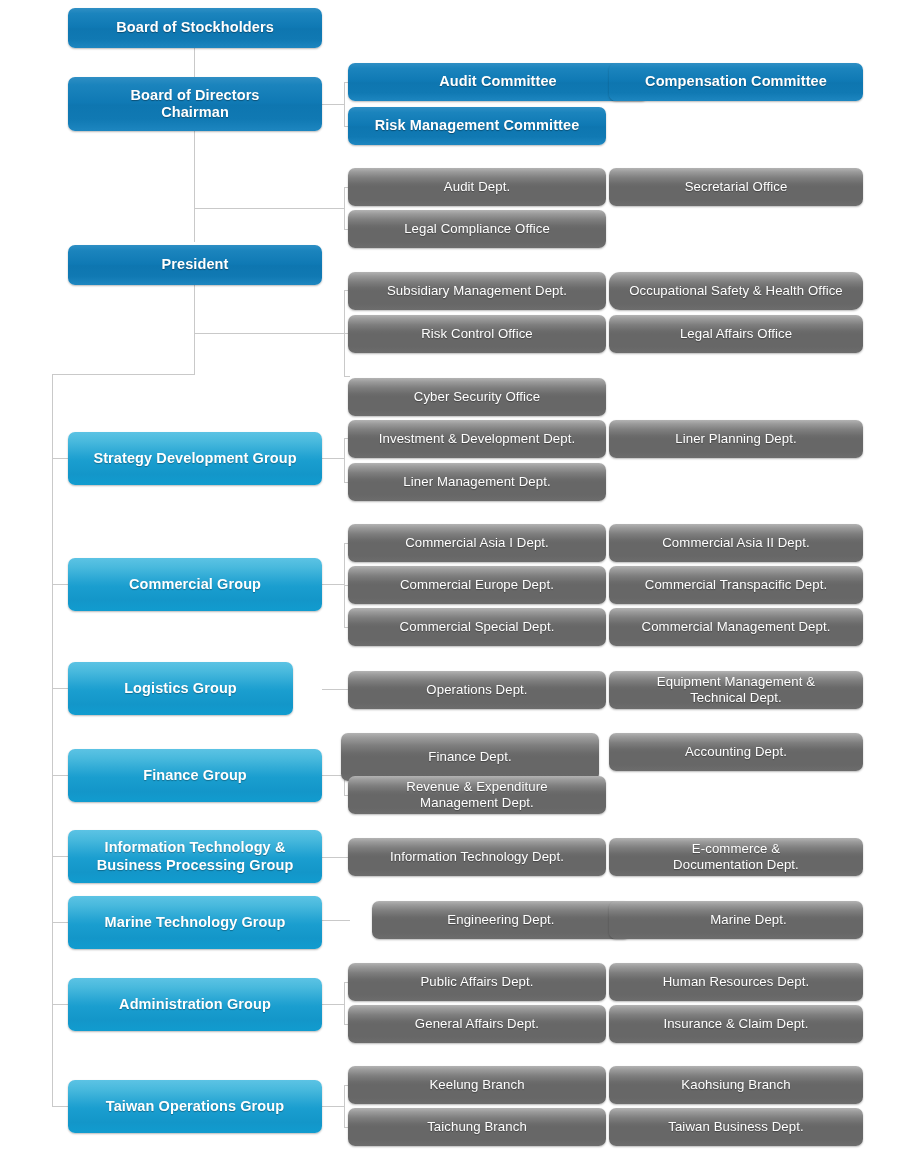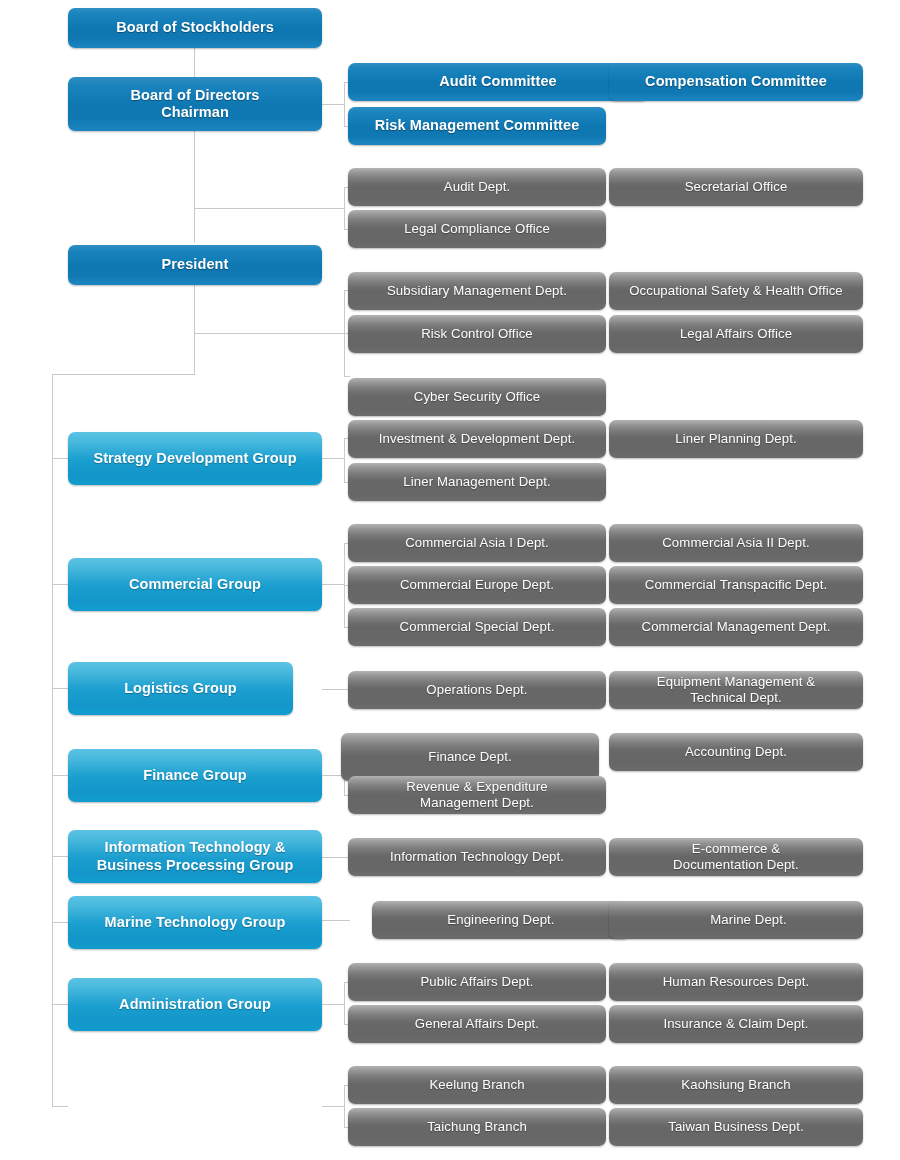--- a/index.html
+++ b/index.html
@@ -164,21 +164,21 @@
   <div class="node grey" style="left:609px;top:168px;width:254px;height:38px;">
     <span class="lbl">Secretarial Office</span>
   </div>
   <div class="node grey" style="left:348px;top:210px;width:258px;height:38px;">
     <span class="lbl">Legal Compliance Office</span>
   </div>
 
   <div class="node grey" style="left:348px;top:272px;width:258px;height:38px;">
     <span class="lbl">Subsidiary Management Dept.</span>
   </div>
-  <div class="node grey" style="left:609px;top:272px;width:254px;height:38px;">
+  <div class="node grey" style="left:609px;top:272px;width:254px;height:38px;border-radius:11px;">
     <span class="lbl">Occupational Safety &amp; Health Office</span>
   </div>
   <div class="node grey" style="left:348px;top:315px;width:258px;height:38px;">
     <span class="lbl">Risk Control Office</span>
   </div>
   <div class="node grey" style="left:609px;top:315px;width:254px;height:38px;">
     <span class="lbl">Legal Affairs Office</span>
   </div>
   <div class="node grey" style="left:348px;top:358px;width:258px;height:38px;margin-top:20px;">
     <span class="lbl">Cyber Security Office</span>
@@ -275,20 +275,23 @@
   <div class="node grey" style="left:609px;top:963px;width:254px;height:38px;">
     <span class="lbl">Human Resources Dept.</span>
   </div>
   <div class="node grey" style="left:348px;top:1005px;width:258px;height:38px;">
     <span class="lbl">General Affairs Dept.</span>
   </div>
   <div class="node grey" style="left:609px;top:1005px;width:254px;height:38px;">
     <span class="lbl">Insurance &amp; Claim Dept.</span>
   </div>
 
+  <div class="node cyan" style="left:68px;top:1080px;width:254px;height:53px;">
+    <span class="lbl">Taiwan Operations Group</span>
+  </div>
   <div class="node grey" style="left:348px;top:1066px;width:258px;height:38px;">
     <span class="lbl">Keelung Branch</span>
   </div>
   <div class="node grey" style="left:609px;top:1066px;width:254px;height:38px;">
     <span class="lbl">Kaohsiung Branch</span>
   </div>
   <div class="node grey" style="left:348px;top:1108px;width:258px;height:38px;">
     <span class="lbl">Taichung Branch</span>
   </div>
   <div class="node grey" style="left:609px;top:1108px;width:254px;height:38px;">

